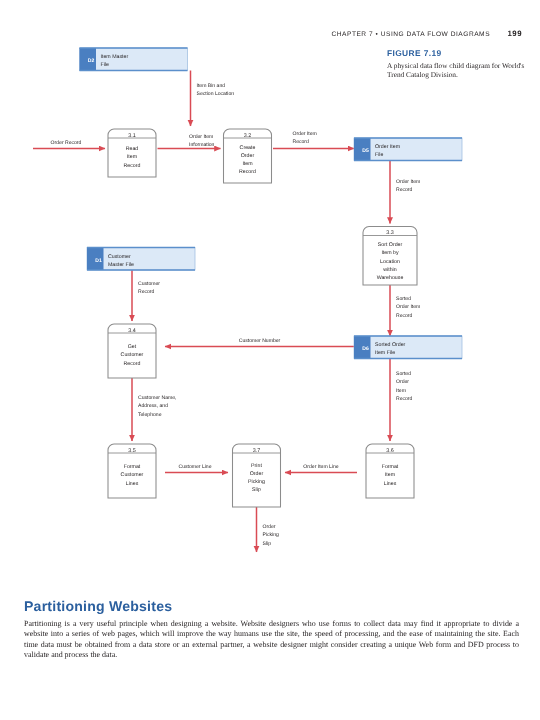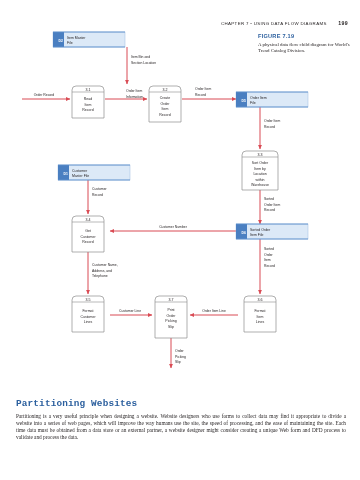--- a/index.html
+++ b/index.html
@@ -36,21 +36,21 @@
     font-size:4.9px;line-height:6.2px;color:#231f20;
   }
 
   
   .diagram{position:absolute;left:0;top:0;width:360px;height:390px;}
   .diagram svg{position:absolute;left:0;top:0;}
 
   
   .section{position:absolute;left:16px;top:398px;width:330px;}
   .sec-h{
-    font-family:Liberation Mono, monospace;
+    font-family:Liberation Sans, sans-serif;
     font-weight:bold;font-size:9.4px;color:#2b5f9e;
     letter-spacing:.15px;margin:0 0 4px 0;
   }
   .sec-p{
     font-size:5.3px;line-height:6.9px;text-align:justify;
     margin:0;color:#231f20;
   }
 
   
   text{font-family:"Liberation Sans", sans-serif;fill:#231f20;}

